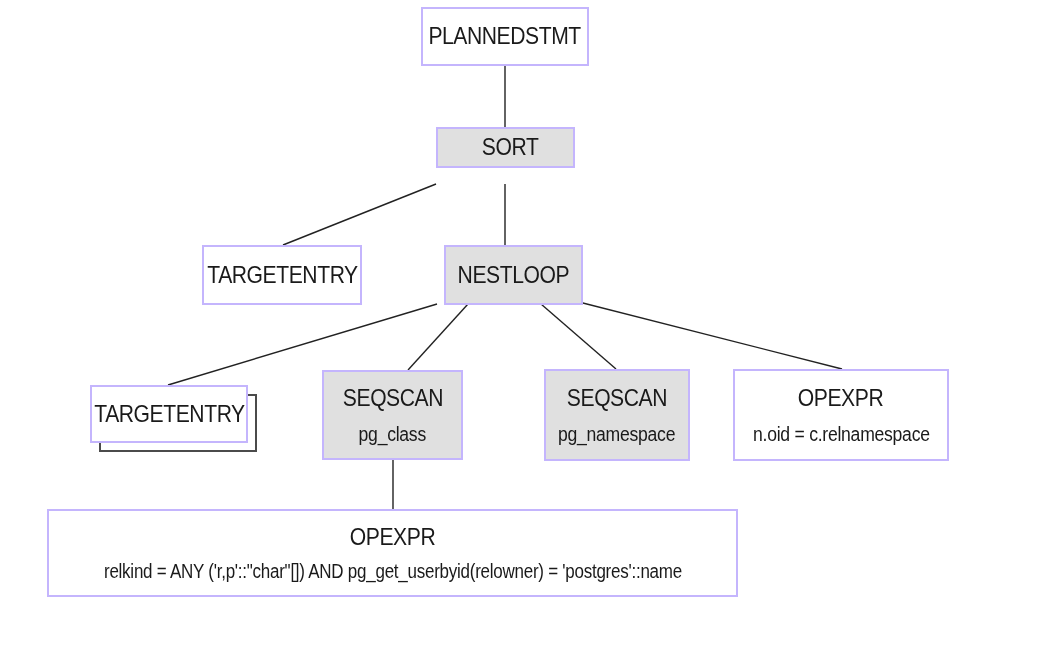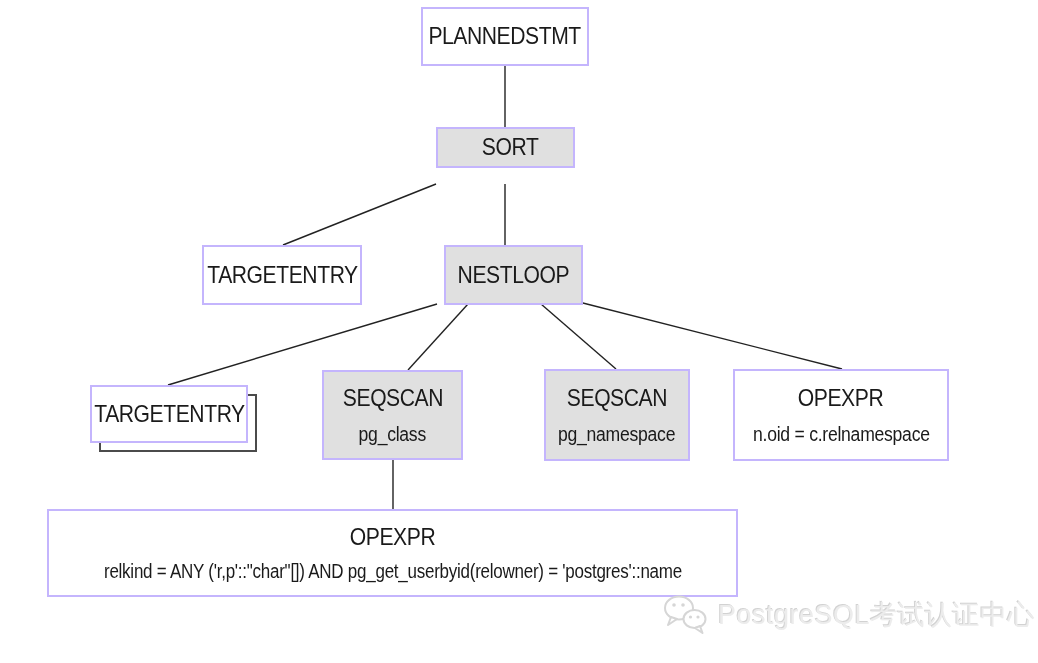--- a/index.html
+++ b/index.html
@@ -137,29 +137,14 @@
   <div class="node" style="left:733px; top:369px; width:216px; height:92px;">
     <span class="nlabel">OPEXPR</span>
     <span class="nsub">n.oid = c.relnamespace</span>
   </div>
 
   <div class="node" style="left:47px; top:509px; width:691px; height:88px;">
     <span class="nlabel">OPEXPR</span>
     <span class="nsub long">relkind = ANY ('r,p'::"char"[]) AND pg_get_userbyid(relowner) = 'postgres'::name</span>
   </div>
 
-  <div class="watermark">
-    <svg class="wechat-svg" width="48" height="44" viewBox="0 0 48 44" xmlns="http://www.w3.org/2000/svg">
-
-      <ellipse cx="17" cy="15" rx="14" ry="11.5" fill="#ffffff" stroke="#d6d6d6" stroke-width="2"></ellipse>
-      <path d="M 9 24 L 6 32 L 15 26 Z" fill="#ffffff" stroke="#d6d6d6" stroke-width="2" stroke-linejoin="round"></path>
-      <circle cx="12" cy="12" r="1.8" fill="#d6d6d6"></circle>
-      <circle cx="21" cy="12" r="1.8" fill="#d6d6d6"></circle>
-
-      <ellipse cx="32.5" cy="26" rx="11" ry="9" fill="#ffffff" stroke="#d6d6d6" stroke-width="2"></ellipse>
-      <path d="M 38 33 L 40.5 40 L 33 35 Z" fill="#ffffff" stroke="#d6d6d6" stroke-width="2" stroke-linejoin="round"></path>
-      <circle cx="28.5" cy="24" r="1.6" fill="#d6d6d6"></circle>
-      <circle cx="36" cy="24" r="1.6" fill="#d6d6d6"></circle>
-    </svg>
-    <span class="watermark-text">PostgreSQL考试认证中心</span>
-  </div>
 
 </div>
 
 </body></html>

